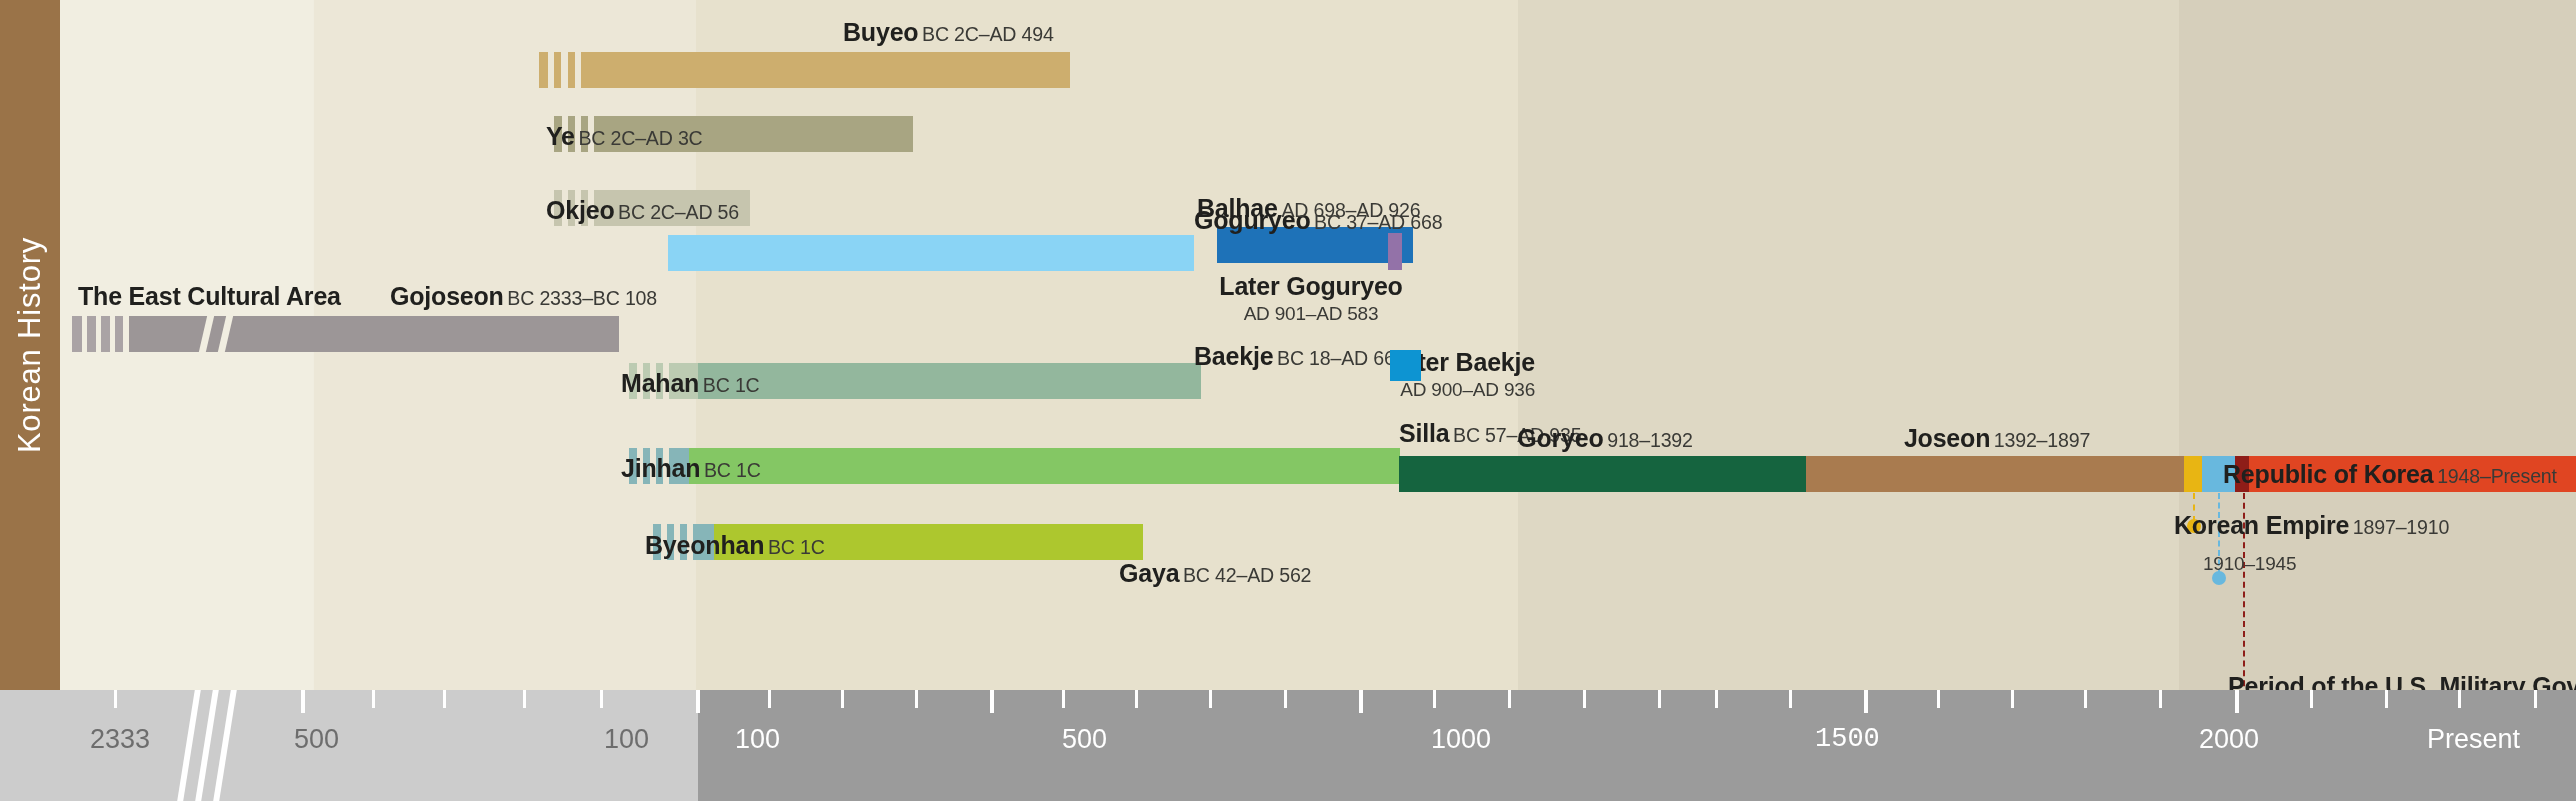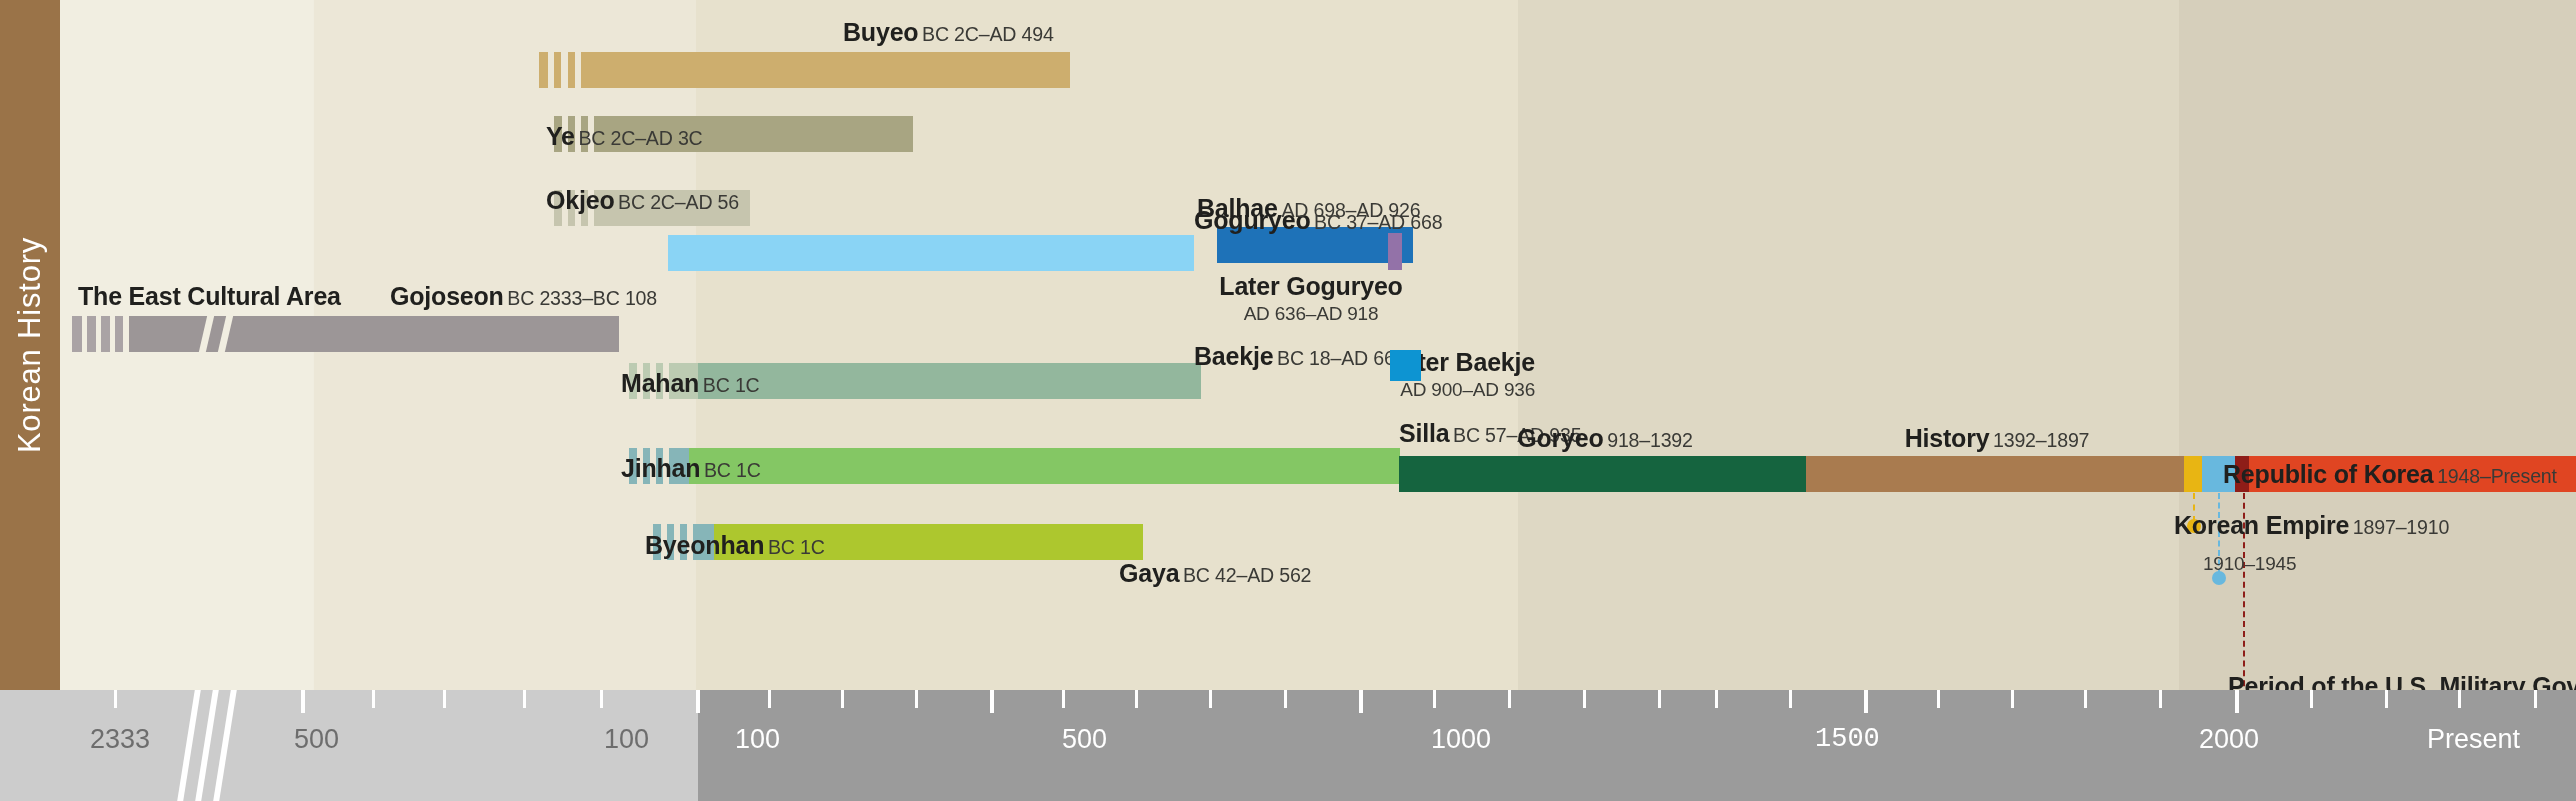--- a/index.html
+++ b/index.html
@@ -90,21 +90,21 @@
   <div class="fadebar" style="left:554px;top:116px;width:359px;">
     <i style="width:8.2px;background:#a8a582;"></i>
       <i style="width:5.7px;"></i>
     <i style="width:7.4px;background:#a8a582;"></i>
       <i style="width:5.7px;"></i>
     <i style="width:7.4px;background:#a8a582;"></i>
       <i style="width:5.7px;"></i>
     <i style="flex:1;background:#a8a582;"></i>
   </div>
 
-  <div class="lbl right" style="left:546px;top:188px;text-align:center;">
+  <div class="lbl right" style="left:546px;top:198px;text-align:center;">
     <span class="nm">Okjeo</span>
     <span class="dt">BC 2C–AD 56</span>
   </div>
   <div class="fadebar" style="left:554px;top:190px;width:196px;">
     <i style="width:8.2px;background:#c6c5ae;"></i>
       <i style="width:5.7px;"></i>
     <i style="width:7.4px;background:#c6c5ae;"></i>
       <i style="width:5.7px;"></i>
     <i style="width:7.4px;background:#c6c5ae;"></i>
       <i style="width:5.7px;"></i>
@@ -119,21 +119,21 @@
 
   <div class="lbl" style="left:1197px;top:196px;">
     <span class="nm">Balhae</span>
     <span class="dt">AD 698–AD 926</span>
   </div>
   <div class="bar" style="left:1217px;top:227px;width:196px;background:#1e72b8;"></div>
   <div class="bar" style="left:1388px;top:233px;width:14px;height:37px;background:#9372a8;"></div>
 
   <div class="lbl two ctr" style="left:1217px;top:271px;width:188px;">
     <span class="nm">Later Goguryeo</span>
-    <span class="dt">AD 636–AD 918</span>
+    <span class="dt">AD 901–AD 583</span>
   </div>
 
   <div class="lbl" style="left:78px;top:284px;">
     <span class="nm">The East Cultural Area</span>
   </div>
   <div class="lbl" style="left:390px;top:284px;">
     <span class="nm">Gojoseon</span>
     <span class="dt">BC 2333–BC 108</span>
   </div>
   <div class="fadebar" style="left:72px;top:316px;width:547px;">
@@ -195,21 +195,21 @@
   </div>
 
   <div class="bar" style="left:1399px;top:456px;width:407px;background:#15643f;"></div>
   <div class="lbl ctr" style="left:1470px;top:426px;width:270px;">
     <span class="nm">Goryeo</span>
     <span class="dt">918–1392</span>
   </div>
 
   <div class="bar" style="left:1806px;top:456px;width:378px;background:#a97b4f;"></div>
   <div class="lbl ctr" style="left:1862px;top:426px;width:270px;">
-    <span class="nm">History</span>
+    <span class="nm">Joseon</span>
     <span class="dt">1392–1897</span>
   </div>
 
   <div class="bar" style="left:2184px;top:456px;width:18px;background:#e8b513;"></div>
   <div class="bar" style="left:2202px;top:456px;width:33px;background:#68b8de;"></div>
   <div class="bar" style="left:2235px;top:456px;width:14.7px;background:#8e1d18;"></div>
   <div class="bar" style="left:2249px;top:456px;width:327px;background:#e04522;"></div>
   <div class="lbl" style="left:2223px;top:426px;margin-top:36px;">
     <span class="nm">Republic of Korea</span>
     <span class="dt">1948–Present</span>

